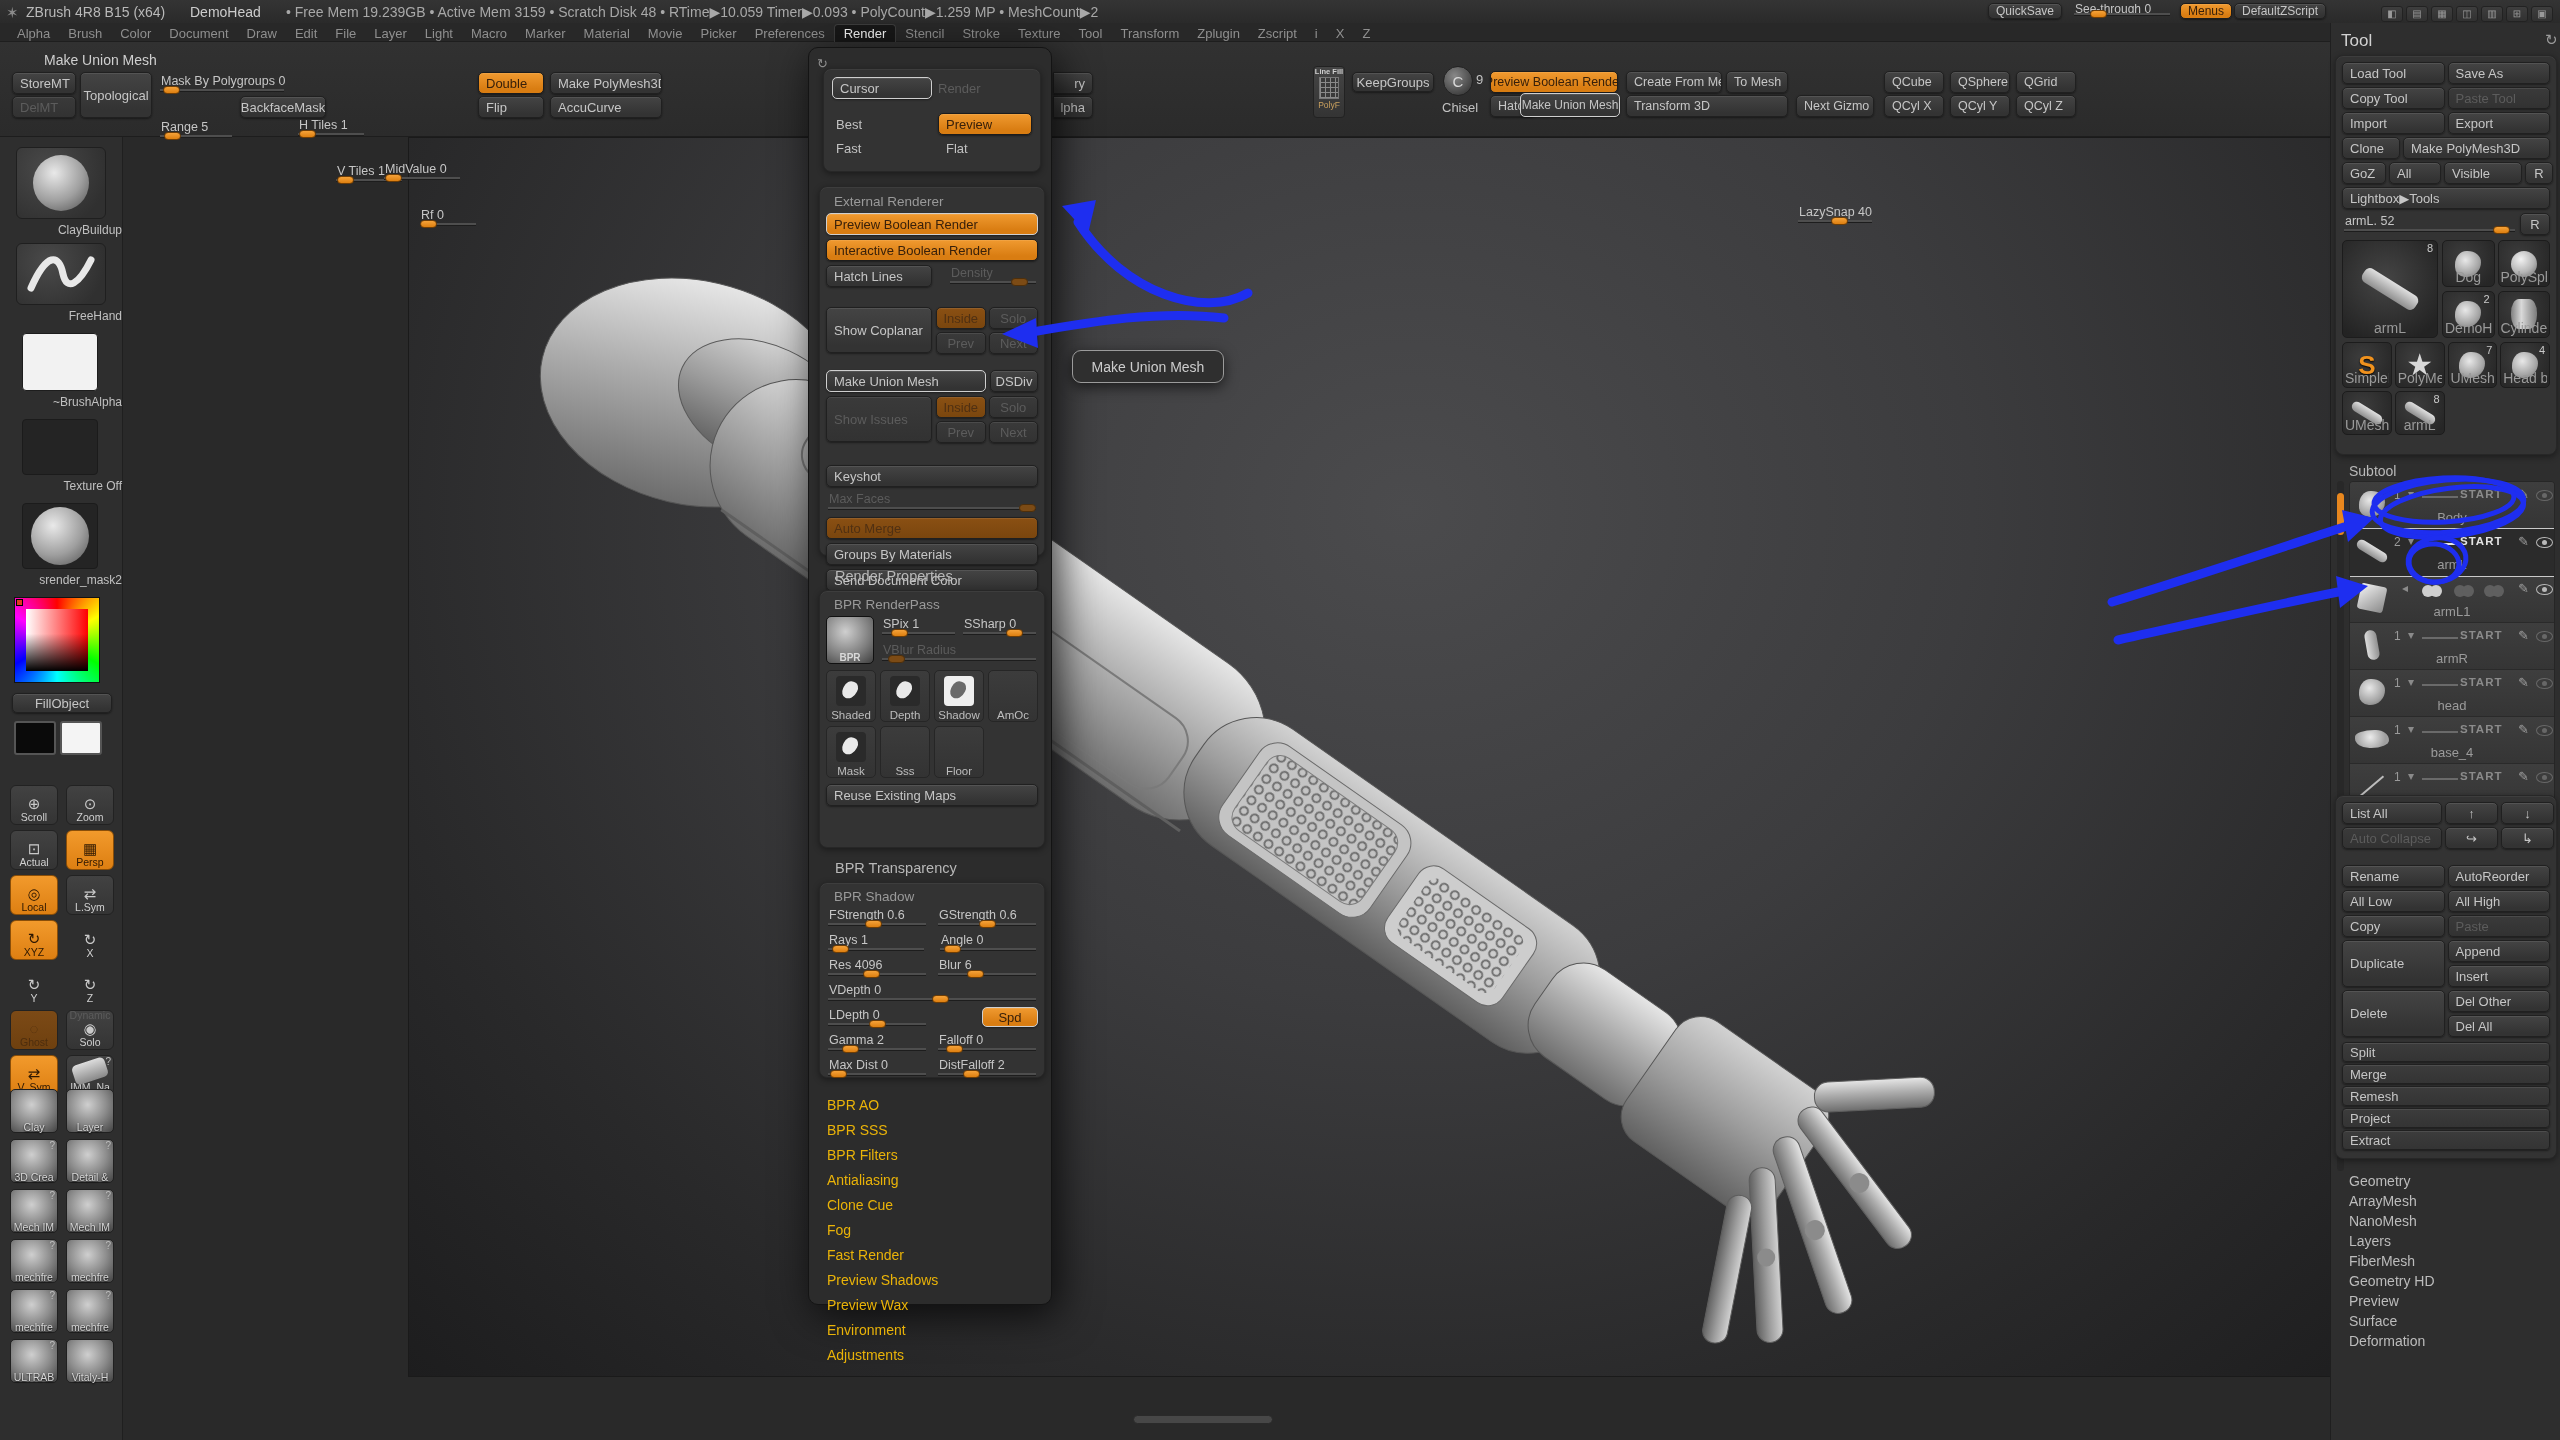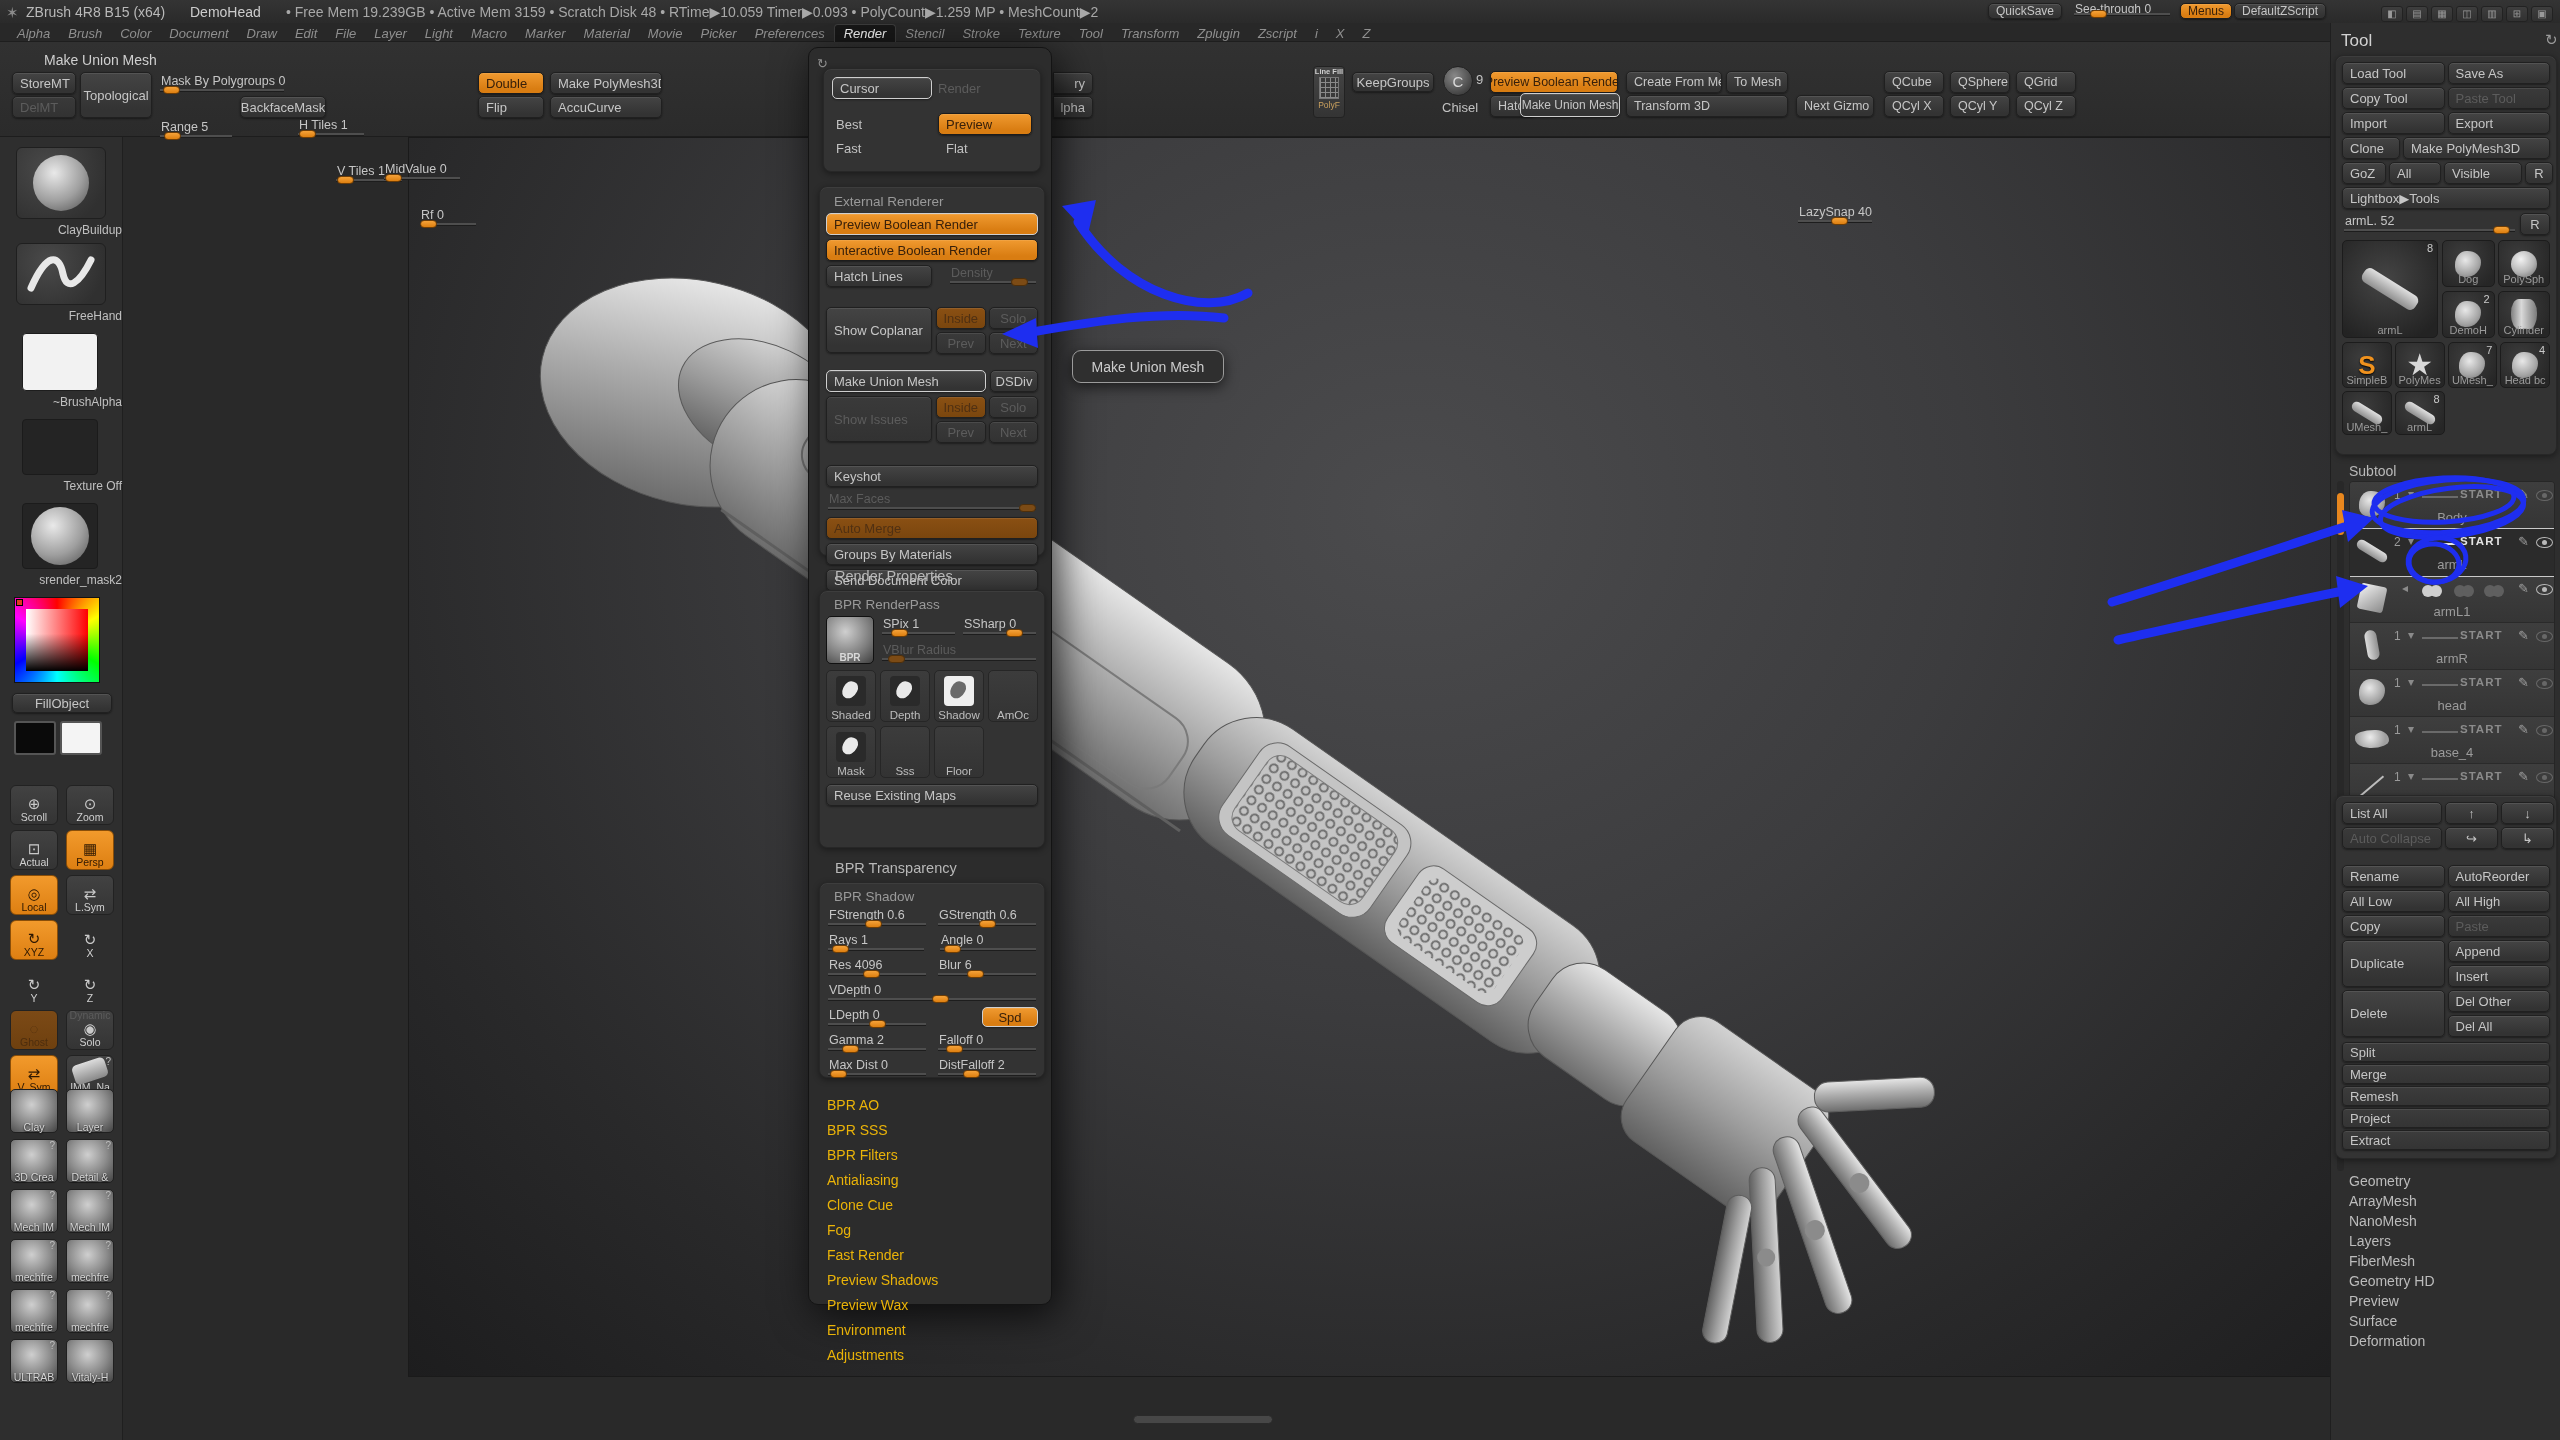--- a/index.html
+++ b/index.html
@@ -31,21 +31,21 @@
   .slider.dim .slab { color:#5c5c5c; }
   .slider.dim .sknob { background:#7c4b15; border-color:#4e2f0b; }
 
   .group { background:#333333; border:1px solid #272727; border-radius:8px;
     box-shadow:inset 0 1px 0 rgba(255,255,255,.05), 0 2px 6px rgba(0,0,0,.4); }
 
   
   #titlebar { left:0; top:0; width:2560px; height:23px; background:linear-gradient(#343434,#2a2a2a); color:#b9b9b9; }
   #titlebar .t { position:absolute; top:4px; font-size:14px; white-space:nowrap; }
   #menubar { left:0; top:23px; width:2560px; height:19px; background:#282828; border-bottom:1px solid #1e1e1e; }
-  .mi { display:inline-block; color:#8f8f8f; font-size:13px; padding:1px 9px; margin-top:1px; border-radius:4px 4px 0 0;font-style:italic; }
+  .mi { display:inline-block; color:#8f8f8f; font-size:13px; padding:1px 9px; margin-top:1px; border-radius:4px 4px 0 0; }
   .mi.active { color:#f2f2f2; background:#171717; border:1px solid #3c3c3c; border-bottom:none; }
   .wicon { display:inline-flex; align-items:center; justify-content:center; width:22px; height:16px;
     background:linear-gradient(#3e3e3e,#313131); border:1px solid #222; border-radius:3px; color:#9a9a9a; font-size:10px; margin-left:3px; }
 
   
   #shelf { left:0; top:42px; width:2560px; height:95px; background:linear-gradient(#313131,#2b2b2b); border-bottom:1px solid #1d1d1d; }
   #hint { left:44px; top:10px; color:#cfcfcf; font-size:14px; }
 
   
   #lefttray { left:0; top:137px; width:123px; height:1303px; background:#2e2e2e; border-right:1px solid #1f1f1f; }
@@ -67,21 +67,21 @@
   .qbadge { position:absolute; top:0px; right:2px; color:#bdbdbd; font-size:10px; }
 
   .bthumb { position:relative; width:48px; height:44px; border-radius:5px;
     background:radial-gradient(circle at 45% 35%, #cfcfcf, #8d8d8d 50%, #4a4a4a 95%); border:1px solid #202020; }
   .bthumb .bl { position:absolute; bottom:-1px; left:0; right:0; text-align:center; color:#d6d6d6; font-size:10.5px; text-shadow:0 1px 2px #000; }
 
   
   .tpgrid { display:grid; grid-template-columns:1fr 1fr; gap:3px; }
   .tthumb { position:relative; background:radial-gradient(circle at 40% 35%, #3d3d3d, #262626 85%); border:1px solid #1c1c1c; border-radius:5px;
     display:flex; align-items:center; justify-content:center; }
-  .tthumb .tname { position:absolute; bottom:1px; left:2px; right:2px; text-align:center; color:#9a9a9a; font-size:11px; overflow:hidden; white-space:nowrap; }
+  .tthumb .tname { position:absolute; bottom:1px; left:2px; right:2px; text-align:center; color:#9a9a9a; font-size:14px; overflow:hidden; white-space:nowrap; }
   .tthumb .badge { position:absolute; top:1px; right:4px; color:#c9c9c9; font-size:11px; }
   .ticon { width:26px; height:26px; }
   .ticon.sphere { background:radial-gradient(circle at 38% 32%, #f2f2f2, #b5b5b5 55%, #6e6e6e 95%); border-radius:50%; }
   .ticon.cylinder { background:linear-gradient(90deg,#808080,#d9d9d9 40%,#7a7a7a); border-radius:8px/14px; height:30px; }
   .ticon.dog, .ticon.head, .ticon.blob { background:radial-gradient(circle at 40% 35%, #e8e8e8, #a5a5a5 60%, #6b6b6b); border-radius:46% 54% 60% 40%/55% 45% 60% 40%; }
   .ticon.arm { width:34px; height:10px; background:linear-gradient(#e0e0e0,#8f8f8f); border-radius:6px; transform:rotate(32deg); }
   .ticon.s { color:#f0921e; font-size:26px; font-weight:bold; width:auto; height:auto; text-shadow:0 1px 2px #000; }
   .ticon.star { color:#d8d8d8; font-size:30px; width:auto; height:auto; line-height:26px; }
   .ticon.cube { background:linear-gradient(135deg,#f5f5f5,#b9b9b9 55%,#8a8a8a); border-radius:3px; transform:rotate(12deg); }
   .ticon.base { background:radial-gradient(circle at 45% 40%, #ececec, #9f9f9f 70%); border-radius:60% 40% 55% 45%/40% 60% 45% 55%; height:18px; width:34px; }

